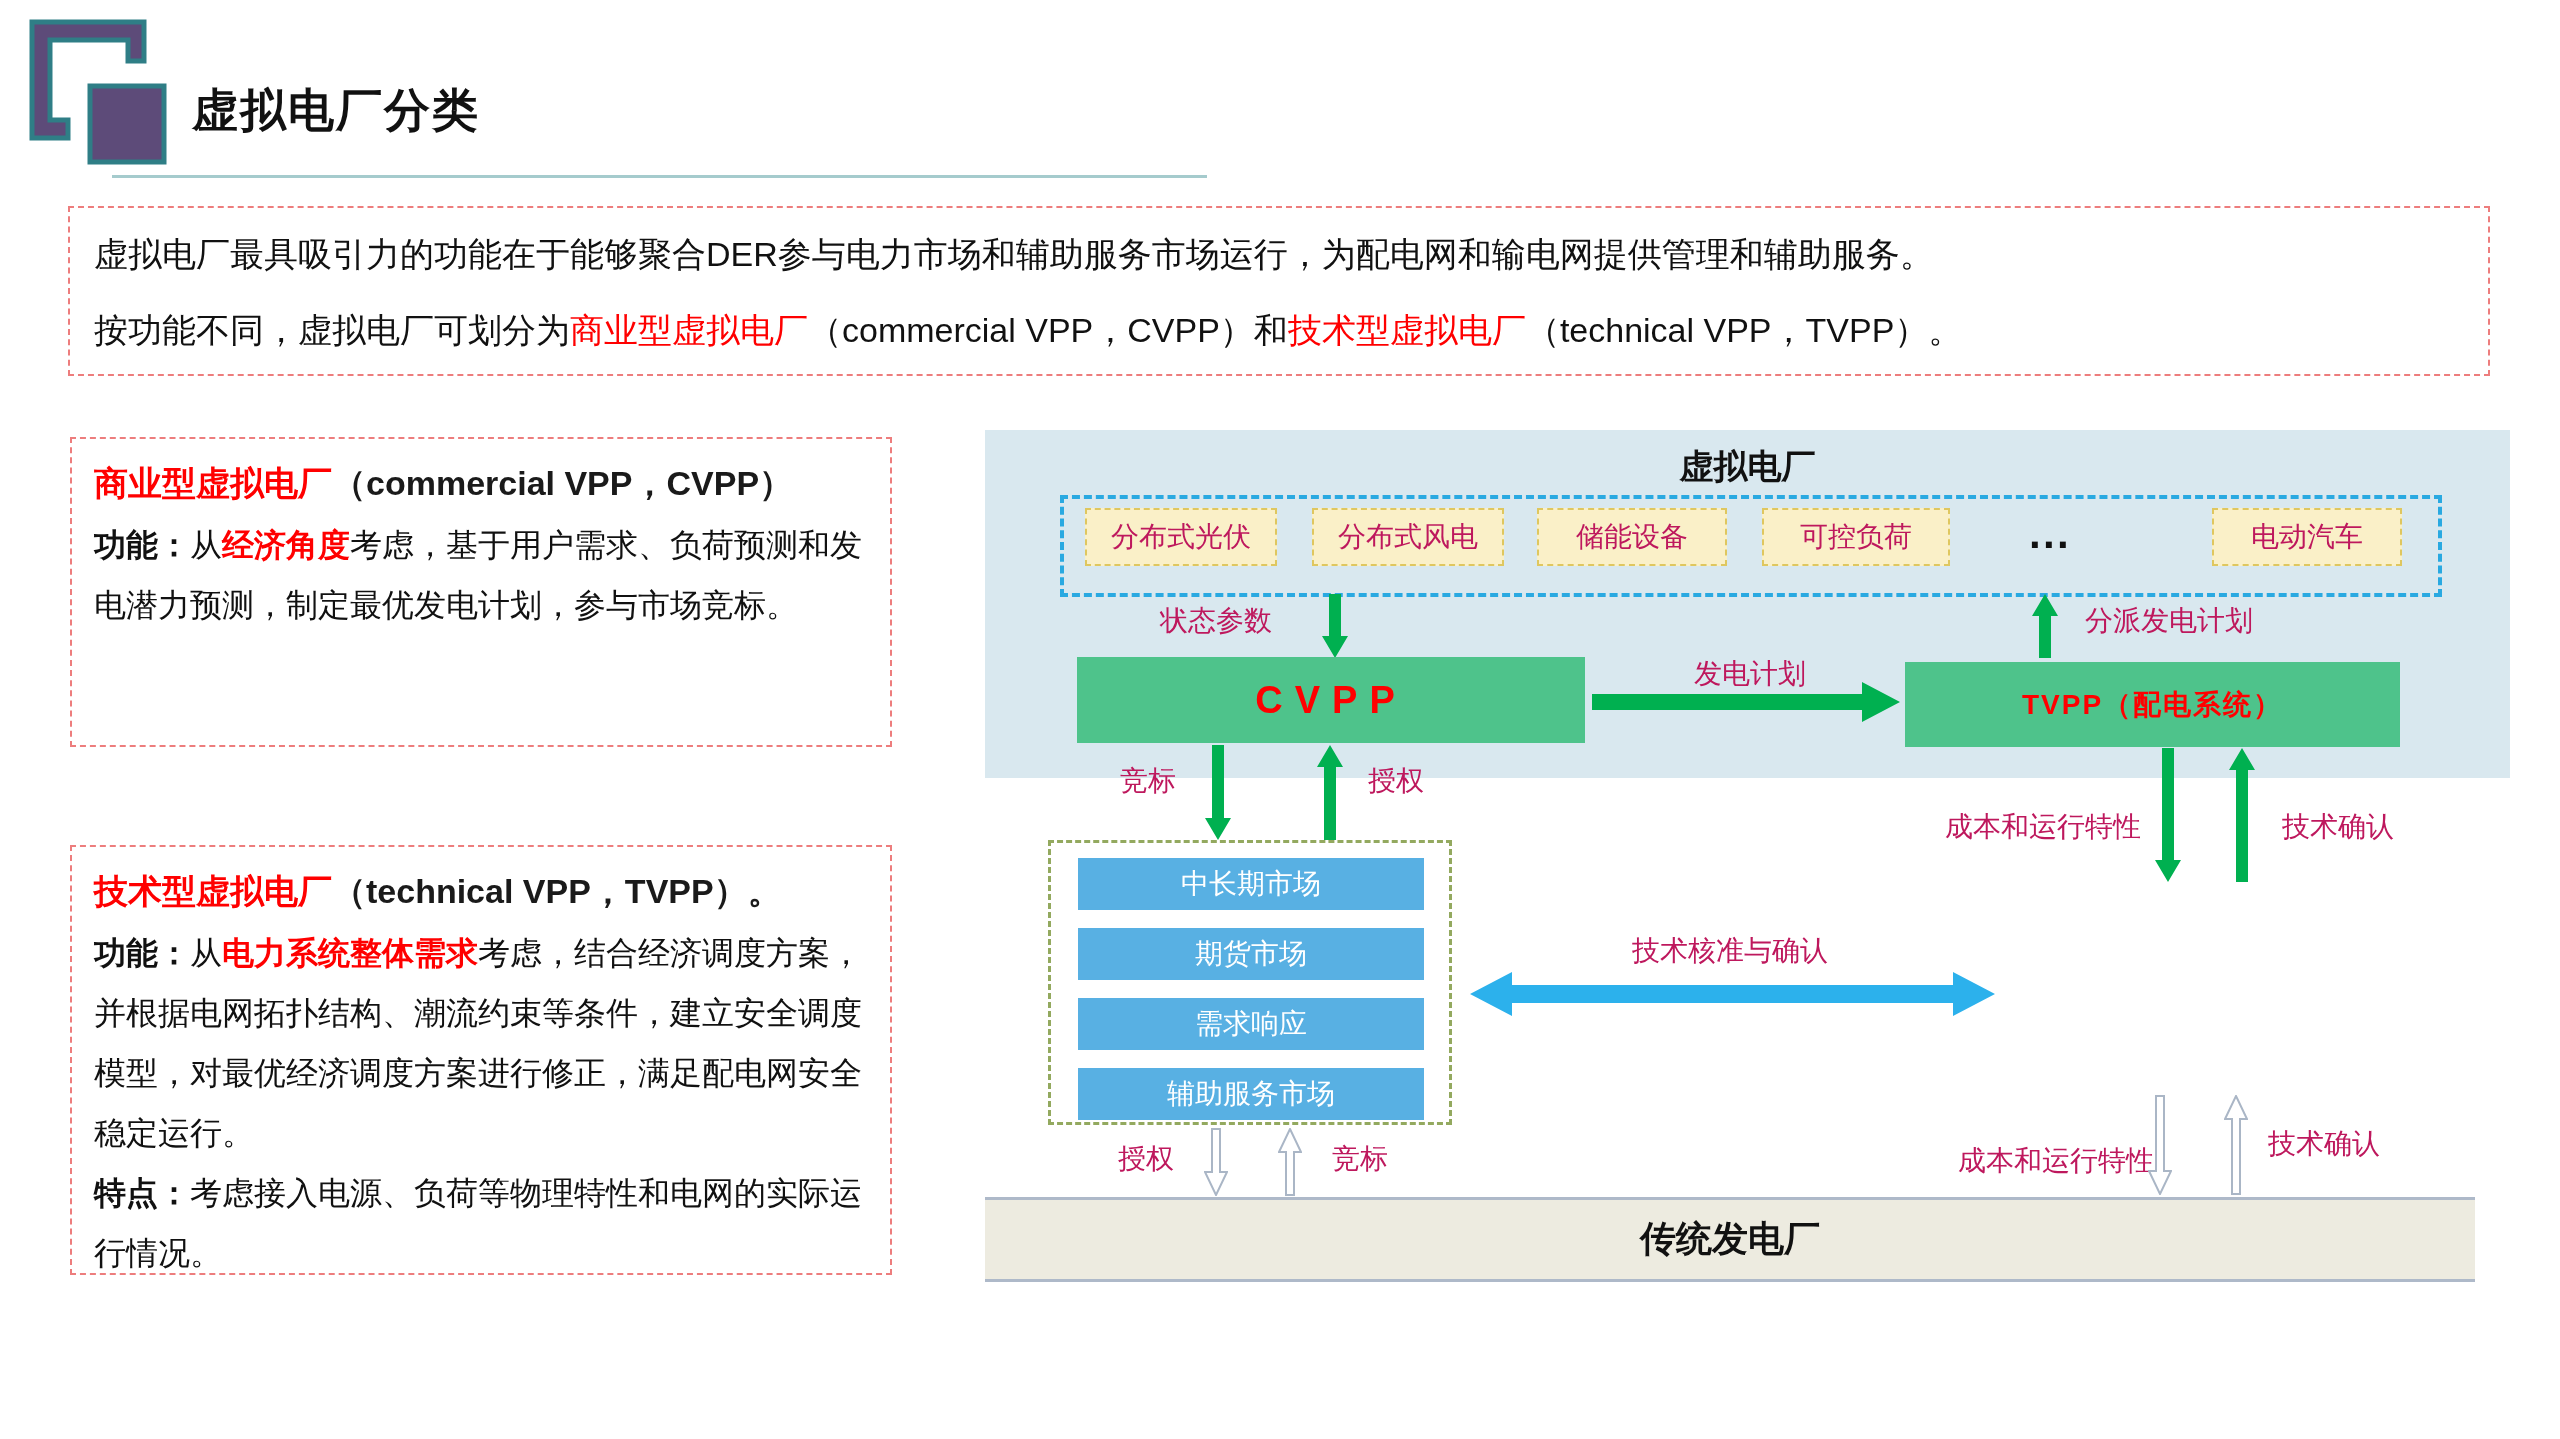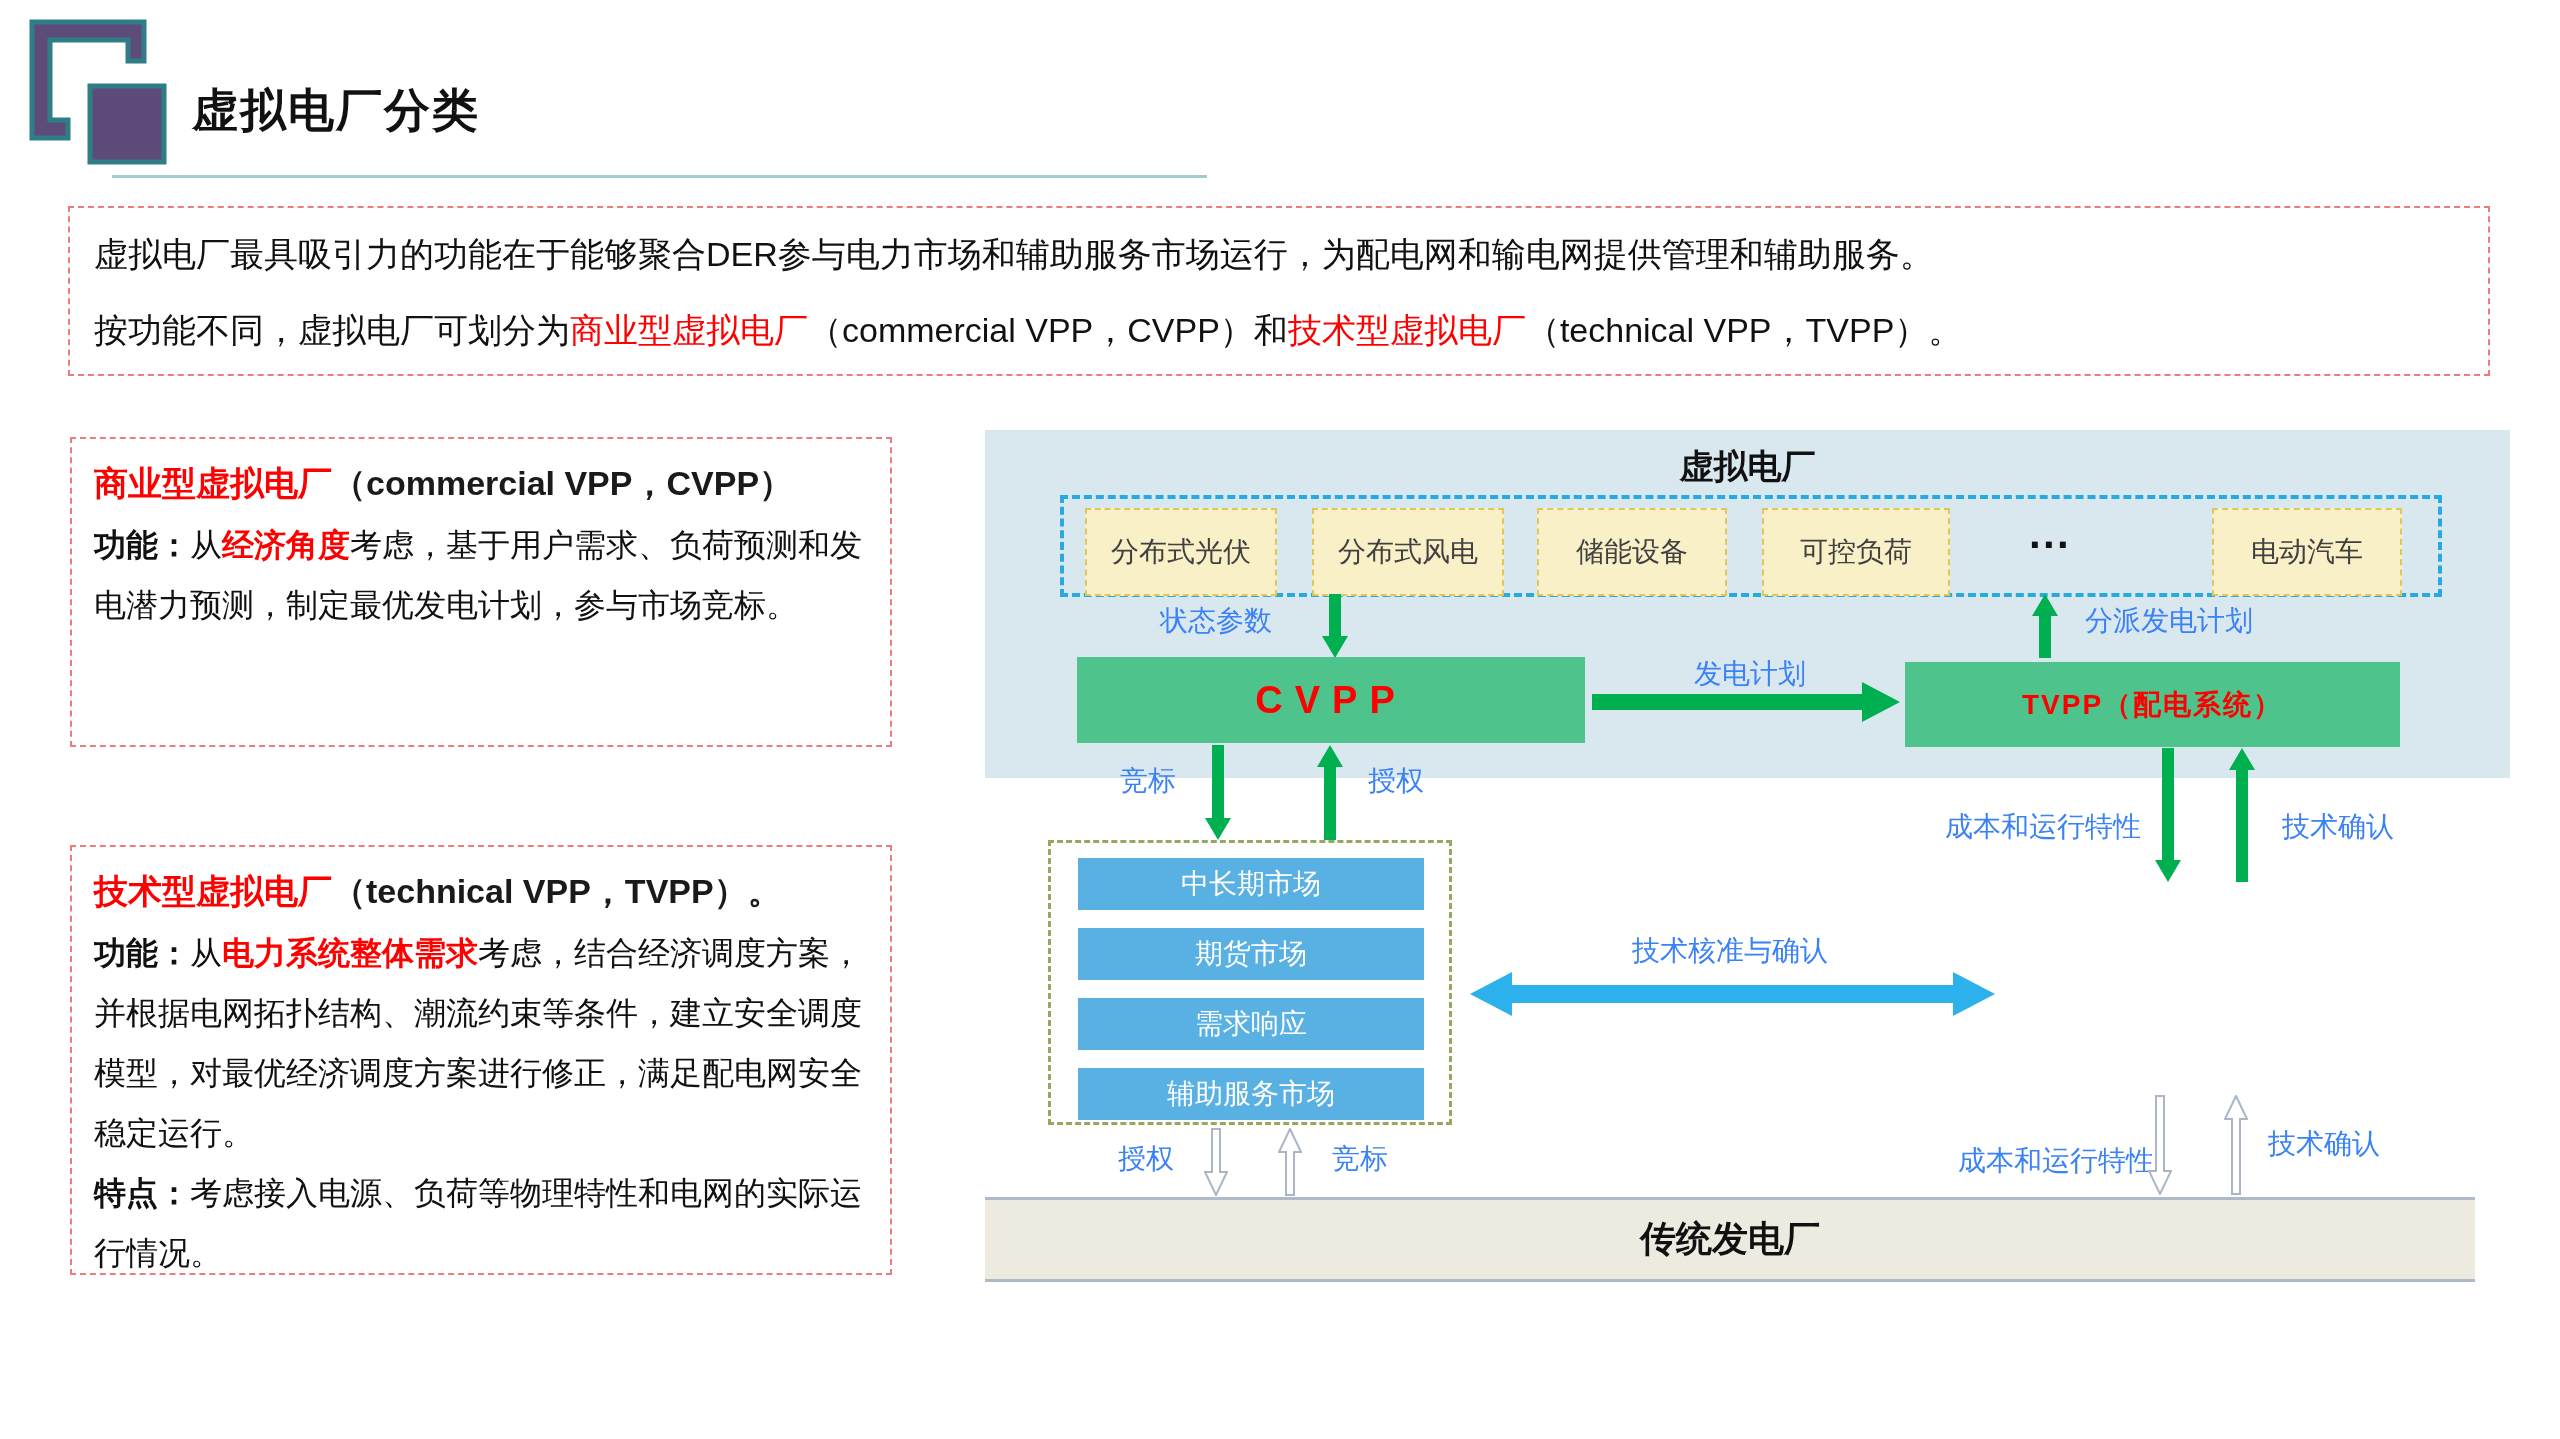--- a/index.html
+++ b/index.html
@@ -21,24 +21,24 @@
   .red{color:#ff0000;}
   .bold{font-weight:700;}
 
   
   .panel-bg{background:#d9e8ef;}
   .panel-title{font-size:34px;font-weight:700;text-align:center;color:#111;}
   .der-container{border:4px dashed #29a9e1;box-sizing:border-box;}
   .der-box{
     background:#faf0c8;border:2px dashed #dfc75f;box-sizing:border-box;
     display:flex;align-items:center;justify-content:center;
-    font-size:28px;color:#404040;height:88px;
+    font-size:28px;color:#be185d;height:58px;
   }
   .der-ellipsis{font-size:42px;font-weight:700;color:#111;display:flex;align-items:center;justify-content:center;height:74px;}
-  .dlabel{font-size:28px;color:#3b82f6;white-space:nowrap;}
+  .dlabel{font-size:28px;color:#be185d;white-space:nowrap;}
   .green-box{
     background:#4ec38b;display:flex;align-items:center;justify-content:center;
     color:#ff0000;font-weight:700;
   }
   .cvpp-text{font-size:38px;letter-spacing:12px;}
   .tvpp-text{font-size:28px;letter-spacing:2px;}
   .market-box{border:3px dashed #93a95f;background:#ffffff;box-sizing:border-box;}
   .market-bar{
     background:#58b0e3;color:#ffffff;font-size:28px;
     display:flex;align-items:center;justify-content:center;

